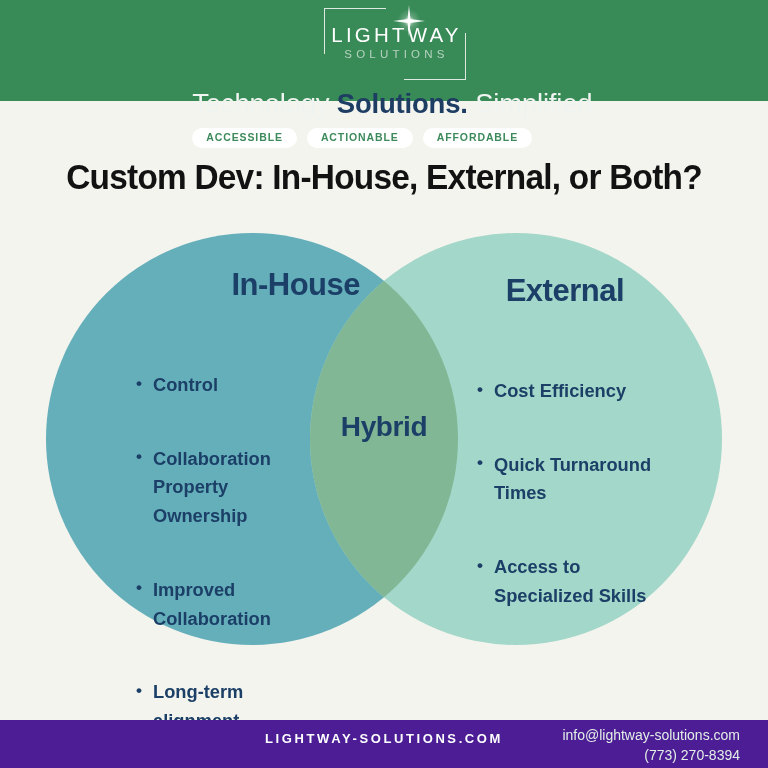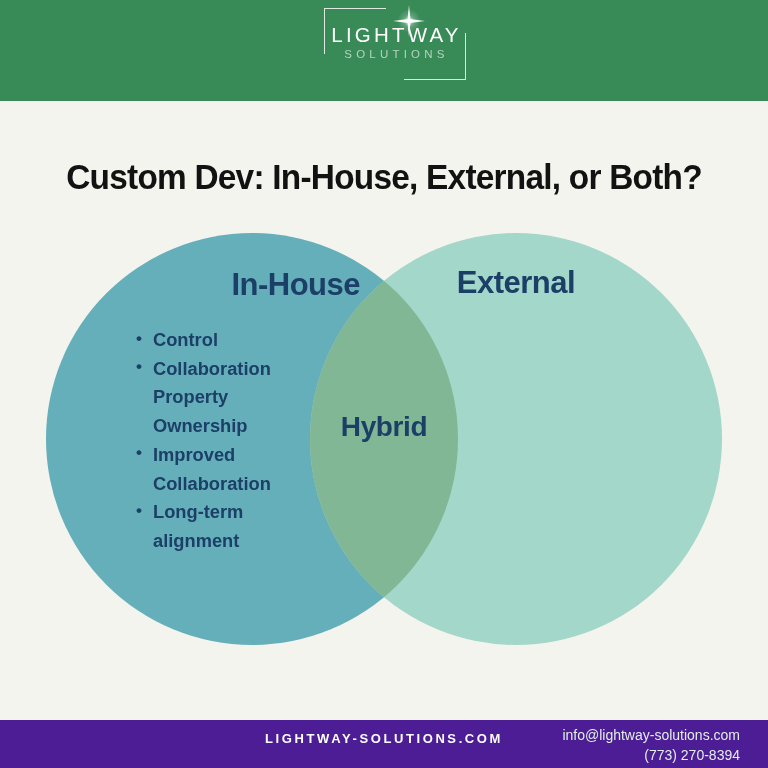--- a/index.html
+++ b/index.html
@@ -98,32 +98,32 @@
   .venn svg { display:block; }
 
   .venn-label {
     position:absolute;
     color:#1b3f66;
     font-weight:800;
     line-height:1;
     white-space:nowrap;
   }
   .label-left  { top:36px;  left:144px; width:216px; text-align:right; font-size:31px; letter-spacing:-0.5px; }
-  .label-right { top:34px;  left:408px; width:216px; text-align:center; font-size:31px; letter-spacing:-0.5px; }
+  .label-right { top:42px;  left:408px; width:216px; text-align:right; font-size:31px; letter-spacing:-0.5px; }
   .label-mid   { top:180px; left:306px; width:156px; text-align:center; font-size:28px; letter-spacing:-0.4px; }
 
   .venn-list {
     position:absolute;
     color:#1b3f66;
     font-size:18.3px;
     font-weight:700;
     line-height:1.57;
     list-style:none;
   }
-  .venn-list li { position:relative; padding-left:17px; }
+  .venn-list li { position:relative; padding-left:17px;margin-top:45px; }
   .venn-list li::before {
     content:"\2022";
     position:absolute; left:0; top:-0.5px;
     font-size:17px;
   }
   .list-left  { top:93px; left:136px; width:176px; }
   .list-right { top:99px; left:477px; width:185px; }
 
   
   .footer {
@@ -164,20 +164,30 @@
         </radialGradient>
       </defs>
       <circle cx="17" cy="17" r="12" fill="url(#sg)"></circle>
       <path d="M17 1 L18.5 15 L33 17 L18.5 19 L17 33 L15.5 19 L1 17 L15.5 15 Z" fill="#ffffff" opacity="0.92"></path>
       <path d="M17 6 L17.8 16.2 L28 17 L17.8 17.8 L17 28 L16.2 17.8 L6 17 L16.2 16.2 Z" fill="#ffffff"></path>
     </svg>
     <div class="logo-word">LIGHTWAY</div>
     <div class="logo-sub">SOLUTIONS</div>
   </div>
 
+  <div class="tagline-block">
+    <div class="tagline">
+      <span class="tag-w">Technology </span><span class="tag-nv">Solutions.</span><span class="tag-w"> Simplified.</span>
+    </div>
+    <div class="badges">
+      <span class="badge">ACCESSIBLE</span>
+      <span class="badge">ACTIONABLE</span>
+      <span class="badge">AFFORDABLE</span>
+    </div>
+  </div>
 </div>
 
 <div class="title">Custom Dev: In-House, External, or Both?</div>
 
 <div class="venn">
   <svg width="768" height="412" viewBox="0 0 768 412">
     <defs>
       <clipPath id="clipLeft">
           <circle cx="252" cy="206" r="206"></circle>
         </clipPath>
@@ -193,20 +203,25 @@
   <div class="venn-label label-right">External</div>
   <div class="venn-label label-mid">Hybrid</div>
 
   <ul class="venn-list list-left">
     <li>Control</li>
     <li>Collaboration Property Ownership</li>
     <li>Improved Collaboration</li>
     <li>Long-term alignment</li>
   </ul>
 
+  <ul class="venn-list list-right">
+    <li>Cost Efficiency</li>
+    <li>Quick Turnaround Times</li>
+    <li>Access to Specialized Skills</li>
+  </ul>
 </div>
 
 <div class="footer">
   <div class="footer-site">LIGHTWAY-SOLUTIONS.COM</div>
   <div class="footer-contact">
     <div>info@lightway-solutions.com</div>
     <div>(773) 270-8394</div>
   </div>
 </div>
 

